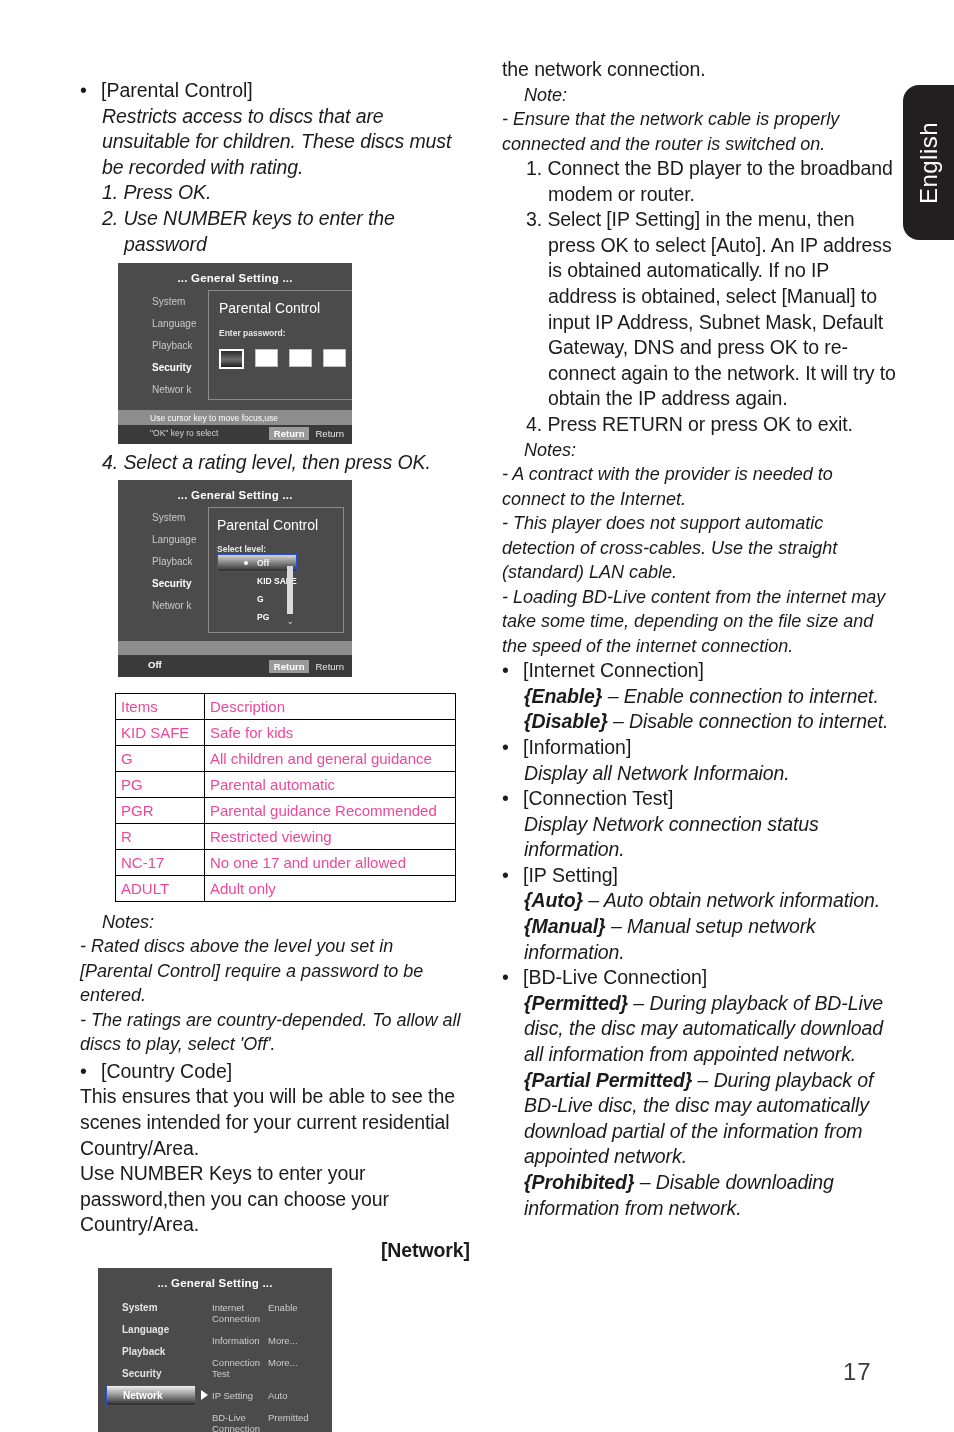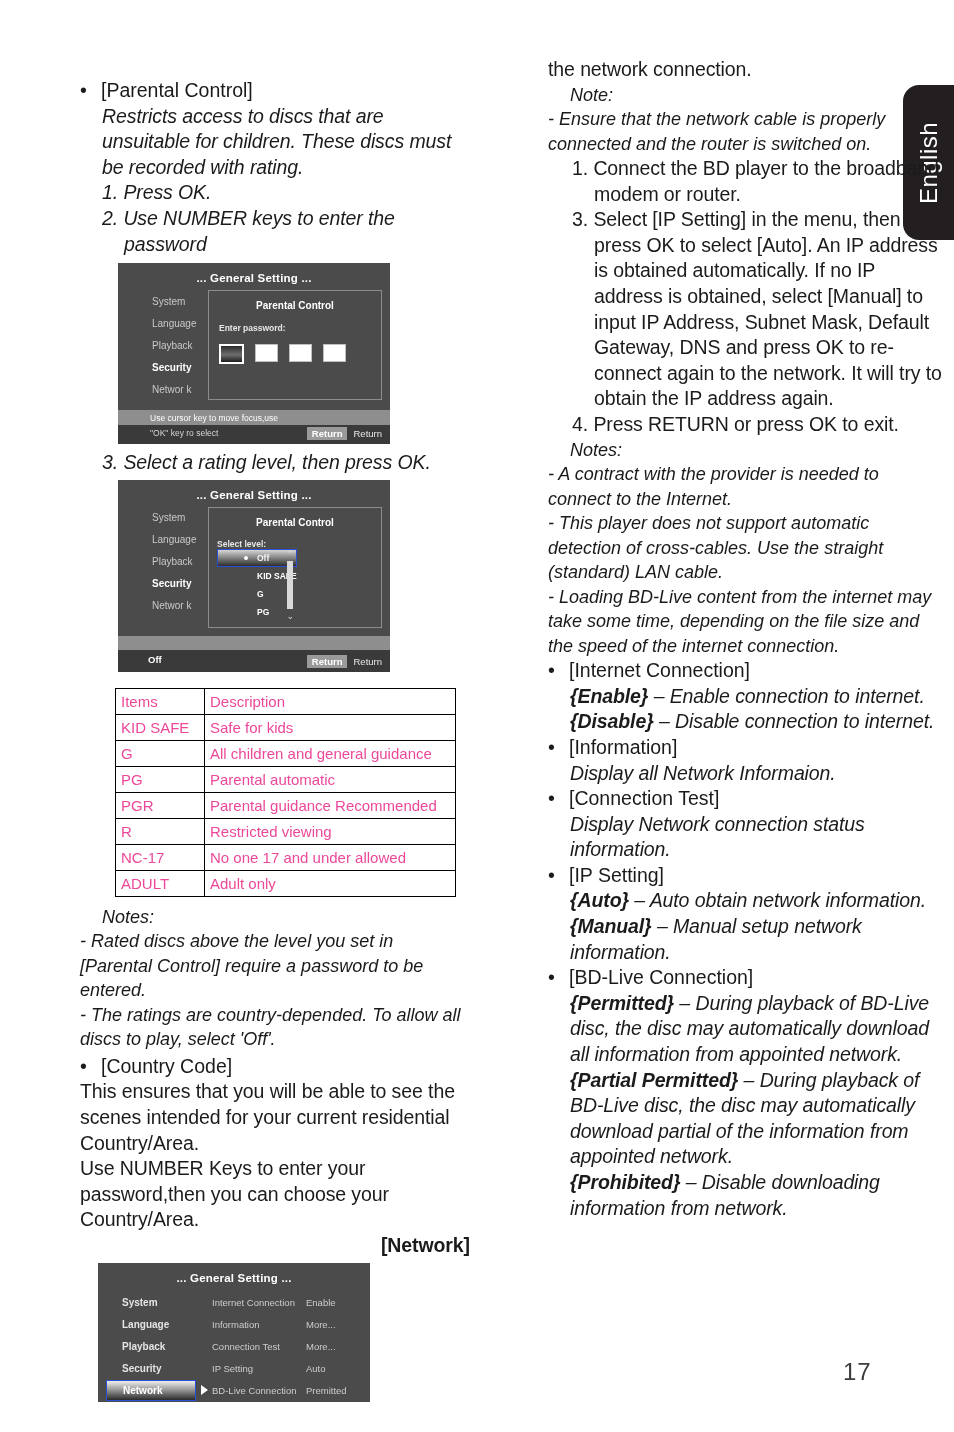--- a/index.html
+++ b/index.html
@@ -20,21 +20,21 @@
     inset: 0;
   }
 
   
   .col {
     position: absolute;
     top: 0;
     width: 380px;
   }
   .col-left  { left: 80px;  width: 390px; }
-  .col-right { left: 548px; width: 397px; }
+  .col-right { left: 502px; width: 397px; }
 
   
   .t {
     font-size: 19.5px;
     line-height: 25.6px;
     color: #1b1b1b;
     letter-spacing: -0.1px;
   }
   .t-b      { font-weight: bold; }
   .t-i      { font-style: italic; font-size: 18px; line-height: 24.5px; }
@@ -81,21 +81,21 @@
     top: 1358px;
     font-size: 24px;
     color: #3c3c3c;
     letter-spacing: 1px;
   }
 
   
   .osd {
     position: relative;
     background: #4b4b4b;
-    width: 272px;
+    width: 234px;
     color: #dcdcdc;
     font-size: 9.5px;
     box-sizing: border-box;
     overflow: hidden;
   }
   .osd-title {
     text-align: center;
     font-weight: bold;
     font-size: 11.5px;
     color: #ffffff;
@@ -125,23 +125,22 @@
 
   
   .osd-panel {
     flex: 1;
     border: 1px solid #8c8c8c;
     margin-left: 4px;
     padding: 9px 10px 12px 10px;
     box-sizing: border-box;
   }
   .panel-head {
-    text-align: center;
-    font-weight: bold;
-    font-size: 10px;
+    font-weight: normal;
+    font-size: 14px;
     color: #ffffff;
     margin-bottom: 12px;
   }
   .panel-sub {
     font-size: 8.5px;
     font-weight: bold;
     color: #e6e6e6;
     margin-bottom: 11px;
   }
   .pw-boxes { display: flex; gap: 11px; }
@@ -365,21 +364,21 @@
       <div class="osd-foot">
         <div class="foot-a">Use cursor key to move focus,use</div>
         <div class="foot-b">"OK" key ro select</div>
         <div class="foot-key">
           <span class="key-chip">Return</span>
           <span class="key-txt">Return</span>
         </div>
       </div>
     </div>
 
-    <div class="t indent1" style="margin-top:6px;">3. Select a rating level, then press OK.</div>
+    <div class="t indent1" style="margin-top:6px;">4. Select a rating level, then press OK.</div>
 
     <div class="osd" style="margin:4px 0 0 38px;">
       <div class="osd-title">... General Setting ...</div>
       <div class="osd-body">
         <div class="osd-menu">
           <div class="mi">System</div>
           <div class="mi">Language</div>
           <div class="mi">Playback</div>
           <div class="mi sel">Security</div>
           <div class="mi">Networ k</div>

